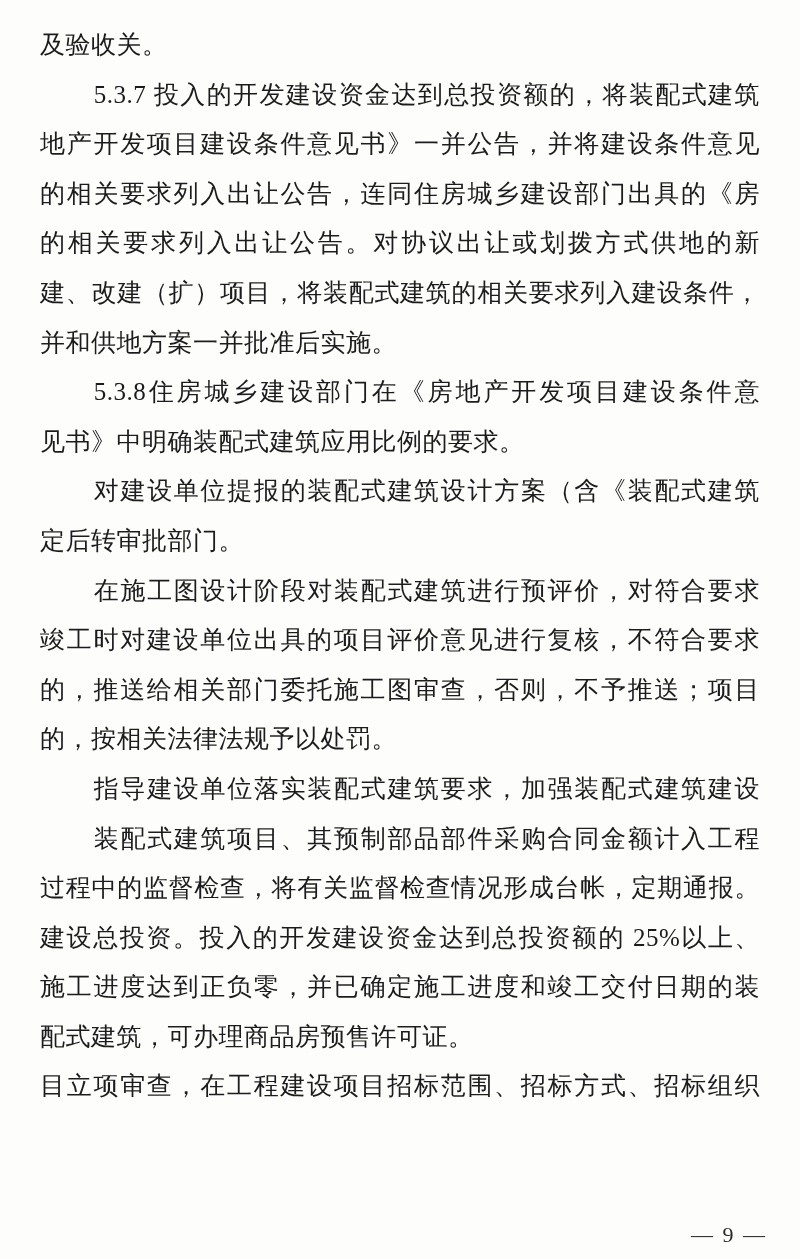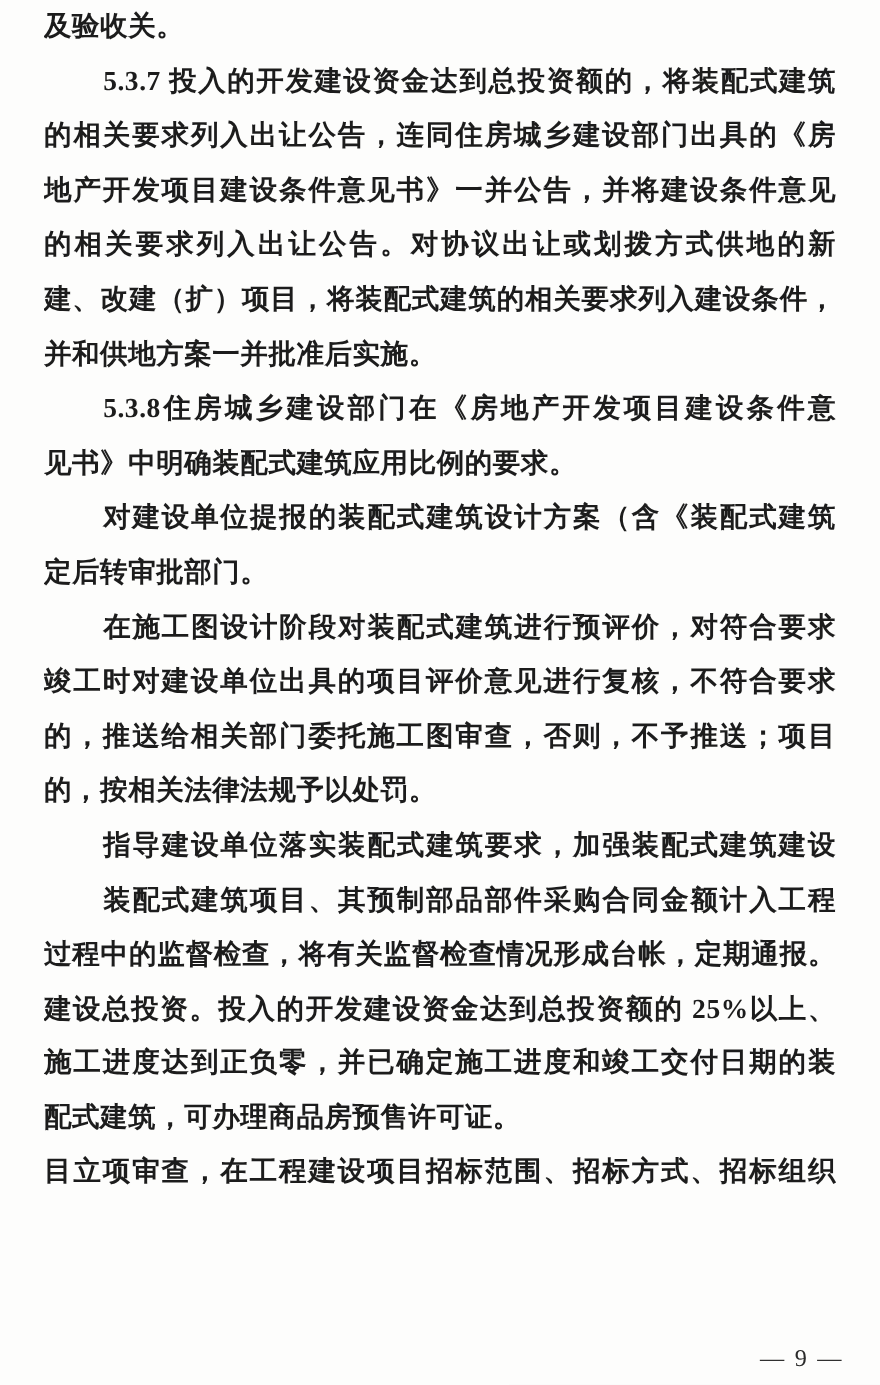--- a/index.html
+++ b/index.html
@@ -13,23 +13,22 @@
     height: 1259px;
     margin: 0 auto;
     background: #fdfdfc;
     font-family: "Liberation Serif", "DejaVu Serif", serif;
     color: #1c1c1c;
     overflow: hidden;
   }
   .body-text {
     position: absolute;
     left: 40px;
-    top: 0;
+    top: 20px;
     width: 720px;
-    font-weight: bold;
   }
   .text-line {
     font-size: 25px;
     line-height: 49.6px;
     height: 49.6px;
     text-align: left;
     letter-spacing: 0.5px;
     overflow: hidden;
   }
   .text-line.justify {
@@ -50,22 +49,22 @@
     color: #2a2a2a;
   }
 </style>
 </head>
 <body>
 
 <div class="page" style="background: rgb(253, 253, 252); color: rgb(28, 28, 28);">
   <div class="body-text" id="doc-body">
       <div class="text-line">及验收关。</div>
       <div class="text-line indent justify">5.3.7 投入的开发建设资金达到总投资额的，将装配式建筑</div>
+      <div class="text-line justify">地产开发项目建设条件意见书》一并公告，并将建设条件意见</div>
       <div class="text-line justify">的相关要求列入出让公告，连同住房城乡建设部门出具的《房</div>
-      <div class="text-line justify">地产开发项目建设条件意见书》一并公告，并将建设条件意见</div>
       <div class="text-line justify">的相关要求列入出让公告。对协议出让或划拨方式供地的新</div>
       <div class="text-line justify">建、改建（扩）项目，将装配式建筑的相关要求列入建设条件，</div>
       <div class="text-line">并和供地方案一并批准后实施。</div>
       <div class="text-line indent justify">5.3.8住房城乡建设部门在《房地产开发项目建设条件意</div>
       <div class="text-line">见书》中明确装配式建筑应用比例的要求。</div>
       <div class="text-line indent justify">对建设单位提报的装配式建筑设计方案（含《装配式建筑</div>
       <div class="text-line">定后转审批部门。</div>
       <div class="text-line indent justify">在施工图设计阶段对装配式建筑进行预评价，对符合要求</div>
       <div class="text-line justify">竣工时对建设单位出具的项目评价意见进行复核，不符合要求</div>
       <div class="text-line justify">的，推送给相关部门委托施工图审查，否则，不予推送；项目</div>

